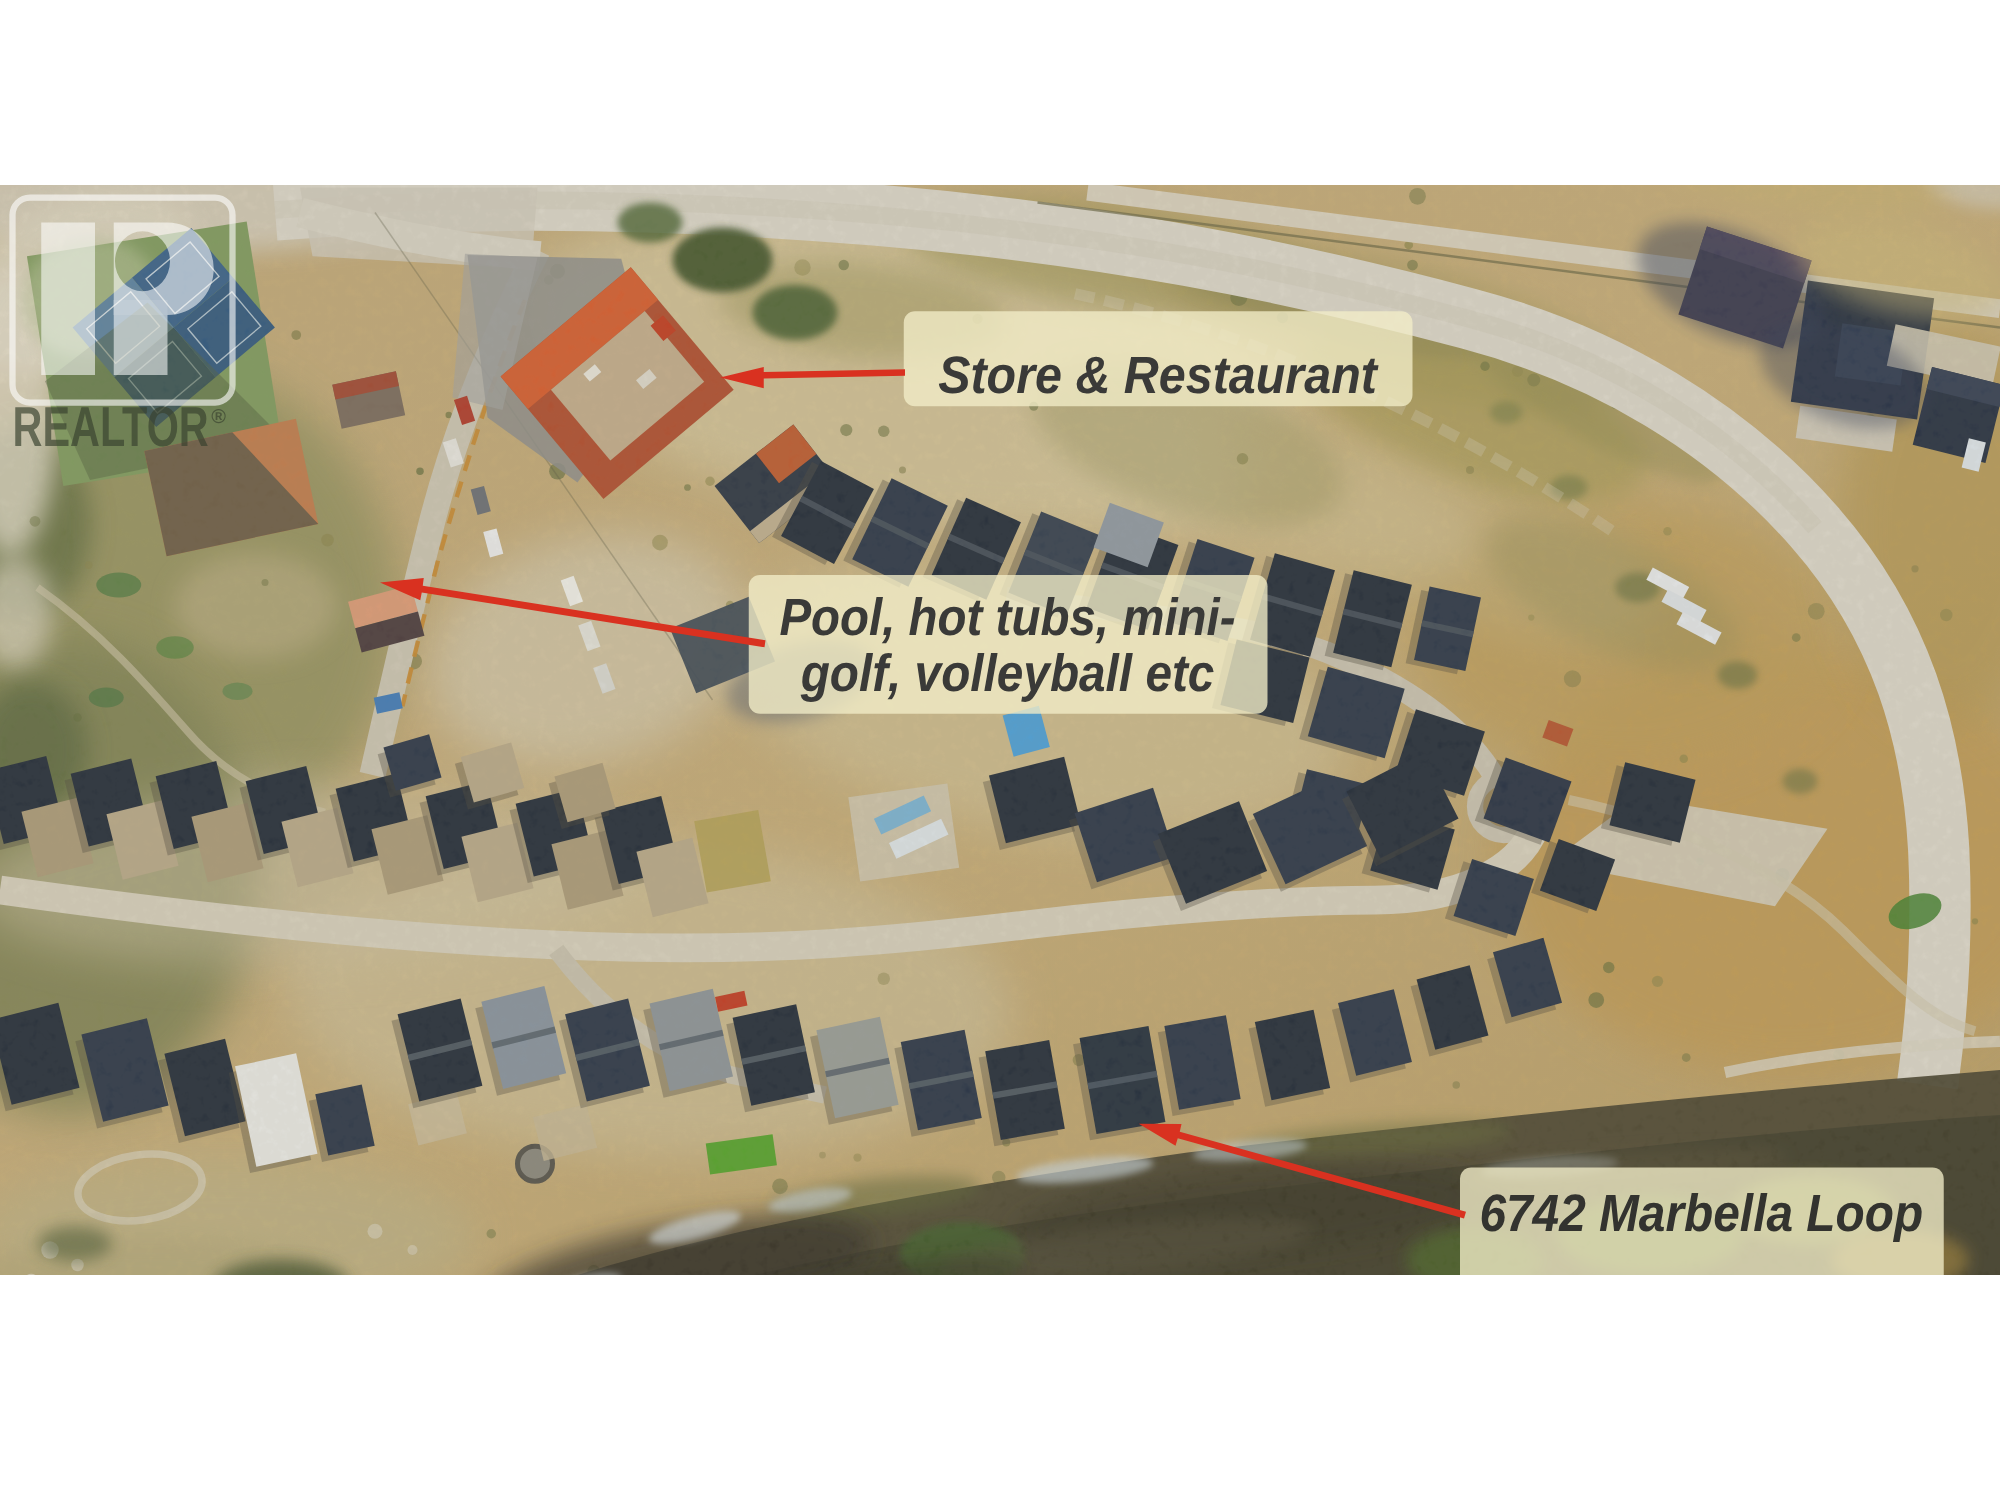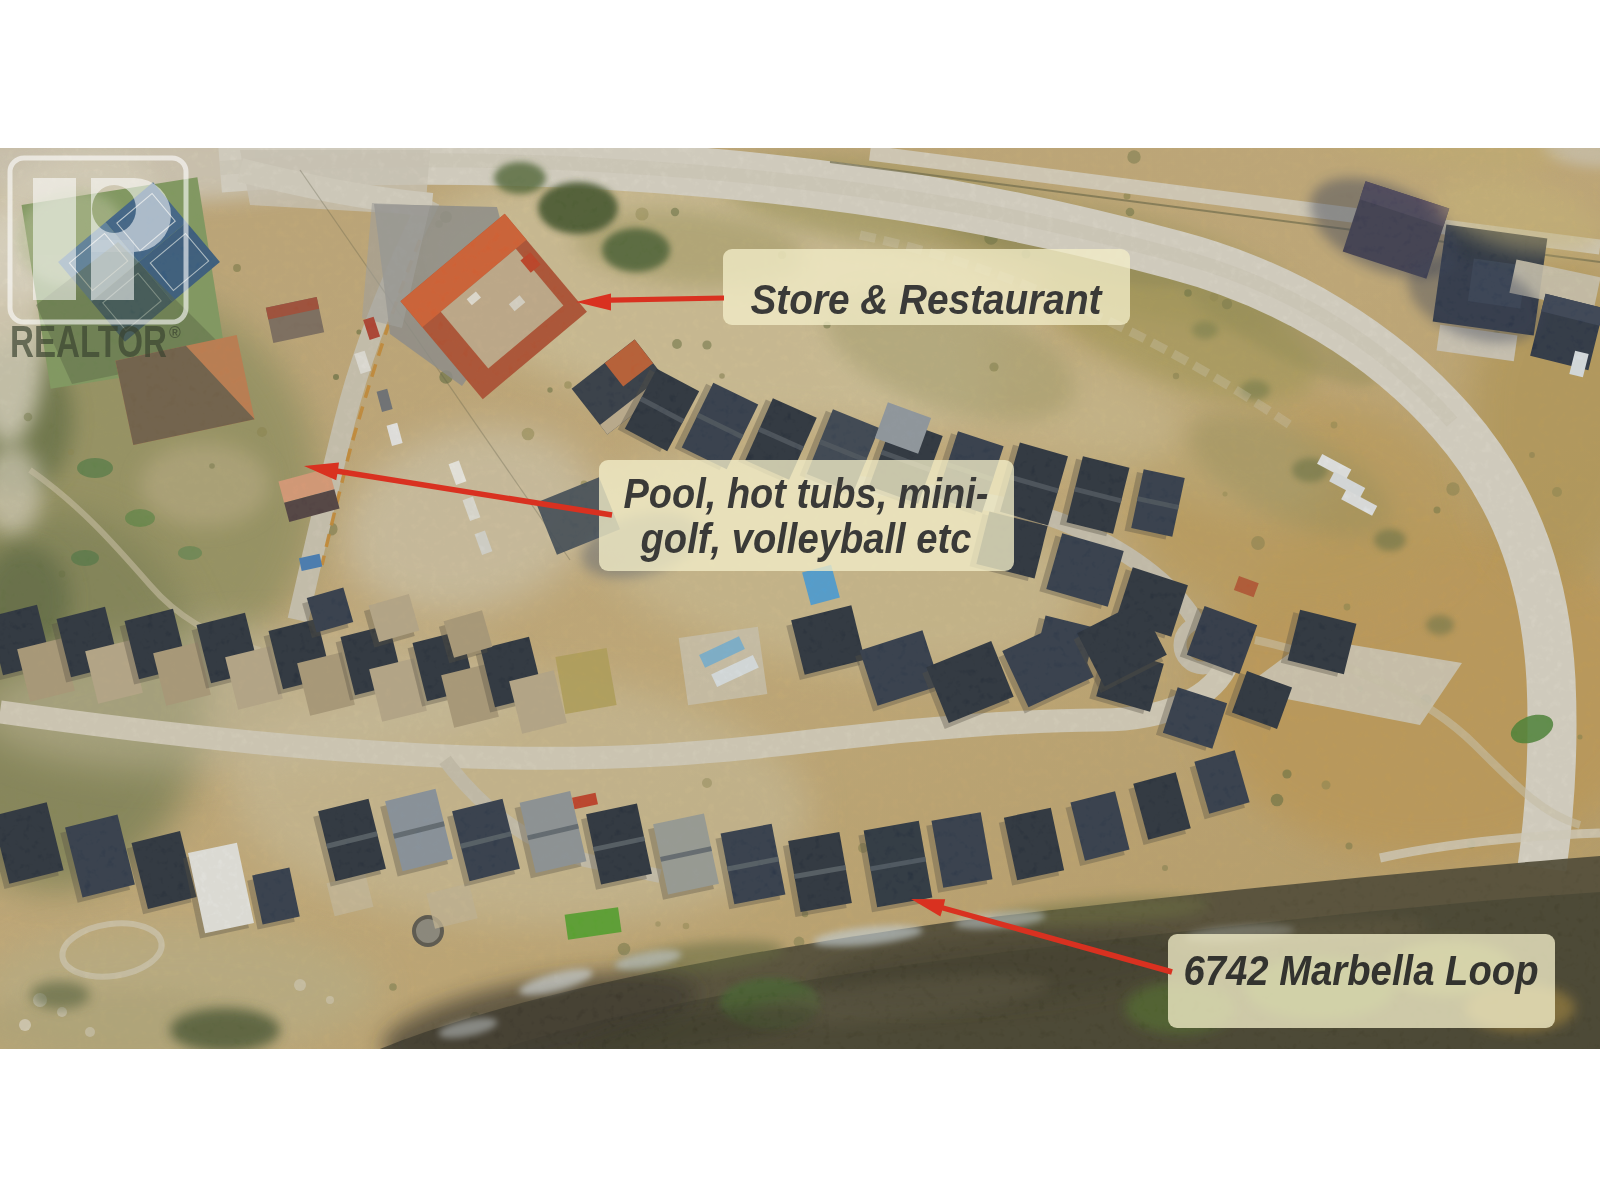--- a/index.html
+++ b/index.html
@@ -1,17 +1,17 @@
 <!DOCTYPE html>
 <html><head>
 <meta charset="utf-8">
 <style>
   html,body{margin:0;padding:0;background:#fff;}
-  .page{position:relative;width:1600px;height:1200px;background:#ffffff;overflow:hidden;
-        font-family:"Liberation Sans", sans-serif;border-radius:11px;}
+  .page{position:relative;width:1600px;height:1020px;background:#ffffff;overflow:hidden;
+        font-family:"Liberation Sans", sans-serif;}
 </style>
 </head>
 <body>
 <div class="page">
 
 <svg width="1600" height="1200" viewBox="0 0 1600 1200">
 <defs>
   <clipPath id="photo">
           <rect x="0" y="148" width="1600" height="901"></rect>
         </clipPath>

